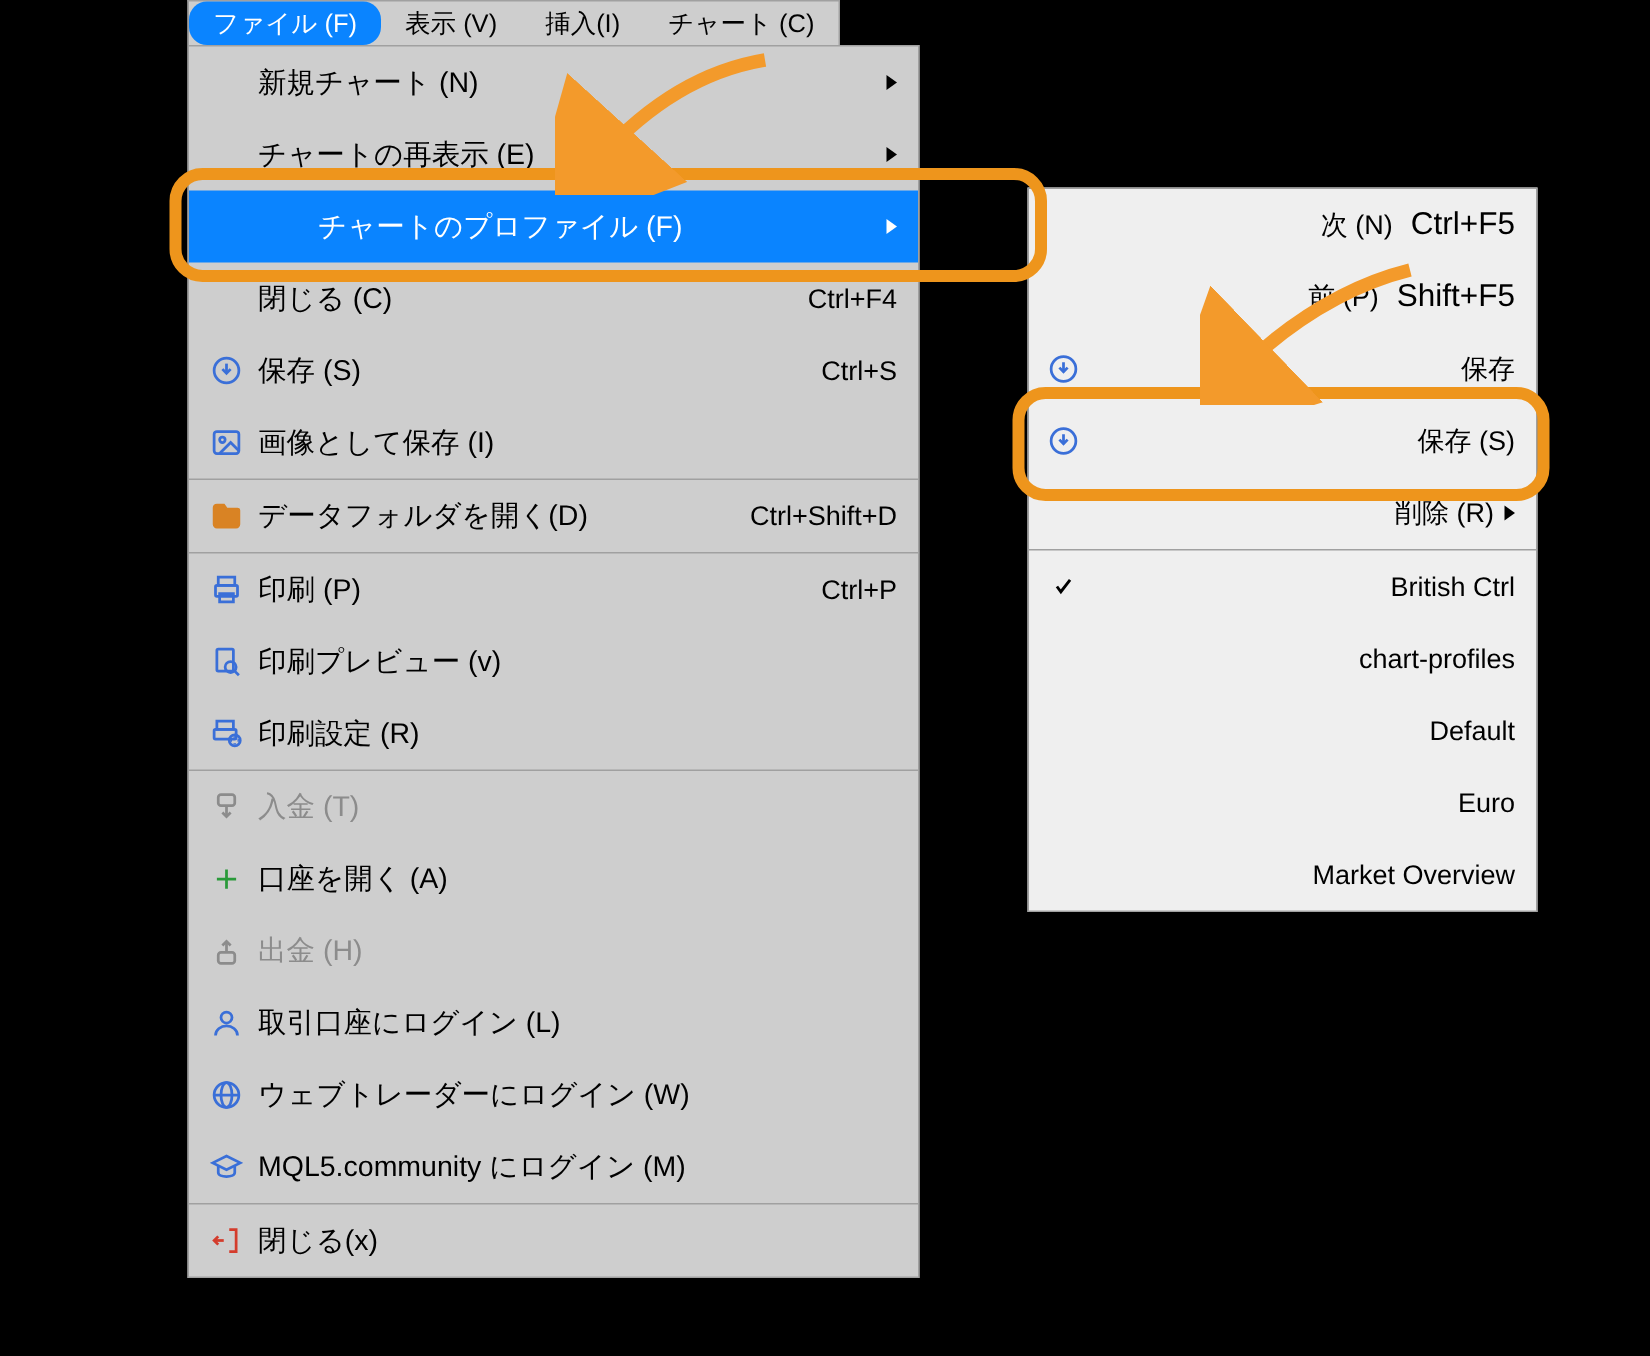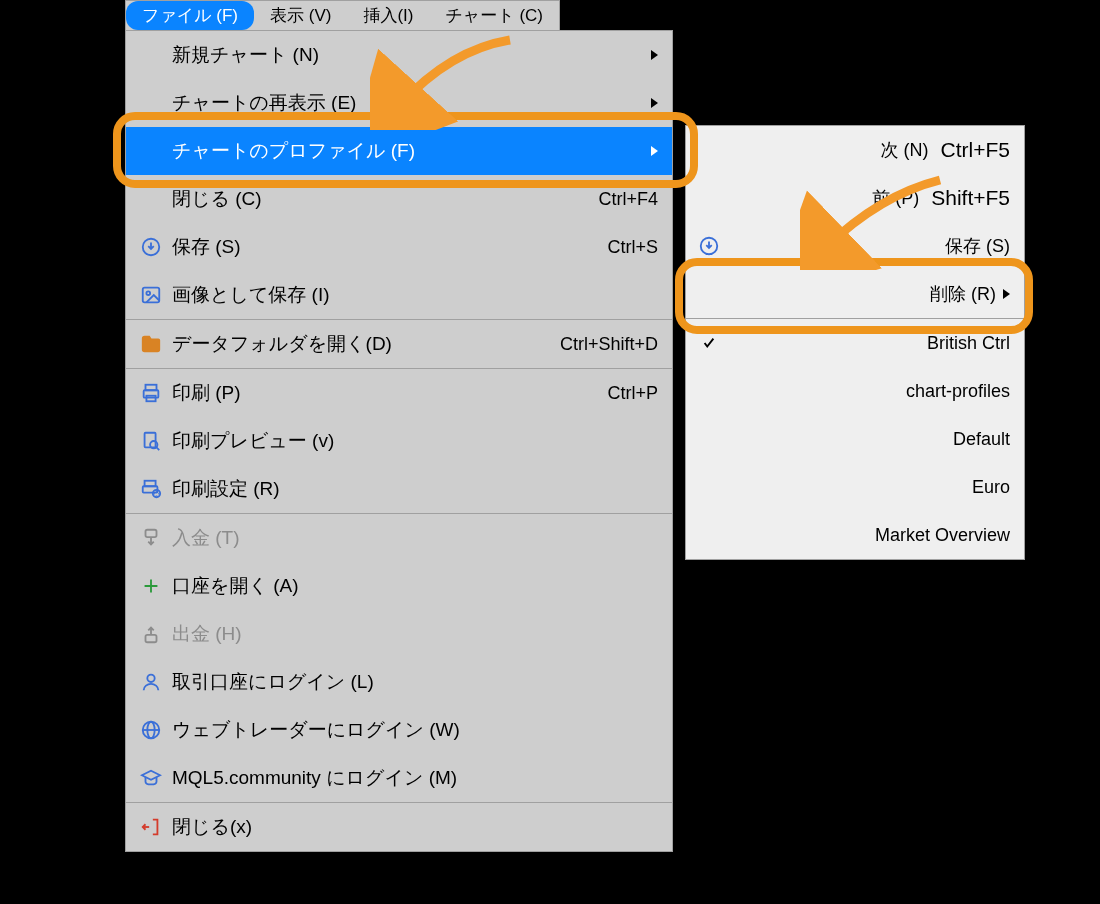--- a/index.html
+++ b/index.html
@@ -41,21 +41,21 @@
 
   
   .panel {
     position: absolute;
     background: #cecece;
     border: 1px solid #a0a0a0;
   }
   .main-panel {
     left: 125px;
     top: 30px;
-    width: 548px;
+    width: 488px;
   }
   .sub-panel {
     left: 685px;
     top: 125px;
     width: 340px;
     background: #efefef;
   }
 
   .row {
     display: flex;
@@ -89,20 +89,21 @@
     display: flex;
     justify-content: flex-end;
   }
   .row.disabled .label,
   .row.disabled svg { color: #8c8c8c; }
   .row.disabled svg { stroke: #8c8c8c; }
 
   .row.selected {
     background: #0a84ff;
     color: #fff;
+    gap: 40px;
   }
   .row.selected .label,
   .row.selected .shortcut { color: #fff; }
 
   .sep {
     height: 1px;
     background: #a0a0a0;
     margin: 0;
   }
 
@@ -344,20 +345,30 @@
     <span class="label">次 (N)</span>
     <span class="shortcut">Ctrl+F5</span>
   </div>
 
   <div class="row">
     <span class="icon-slot"></span>
     <span class="label">前 (P)</span>
     <span class="shortcut">Shift+F5</span>
   </div>
 
+  <div class="row">
+    <span class="icon-slot">
+      <svg class="ic" viewBox="0 0 24 24">
+          <circle cx="12" cy="12" r="9"></circle>
+          <path d="M12 7v7"></path>
+          <path d="M9 11l3 3 3-3"></path>
+        </svg>
+    </span>
+    <span class="label">保存</span>
+  </div>
 
   <div class="row">
     <span class="icon-slot">
       <svg class="ic" viewBox="0 0 24 24">
           <circle cx="12" cy="12" r="9"></circle>
           <path d="M12 7v7"></path>
           <path d="M9 11l3 3 3-3"></path>
         </svg>
     </span>
     <span class="label">保存 (S)</span>

